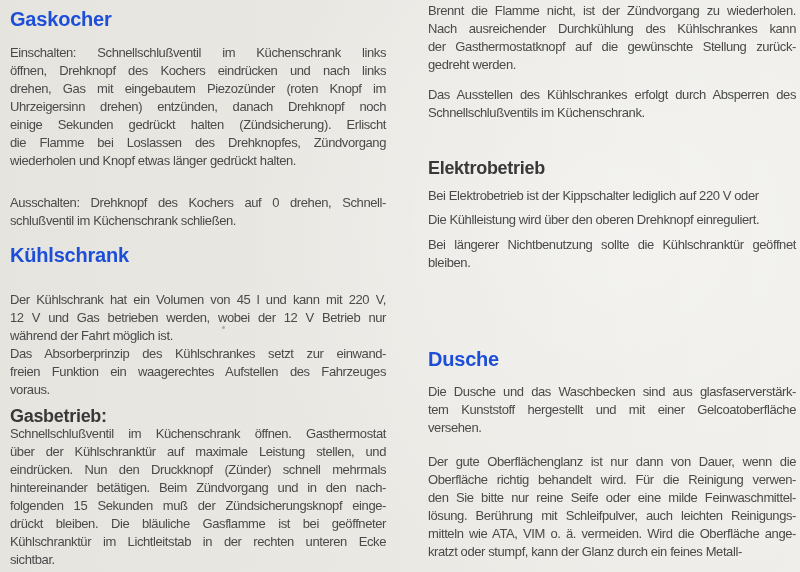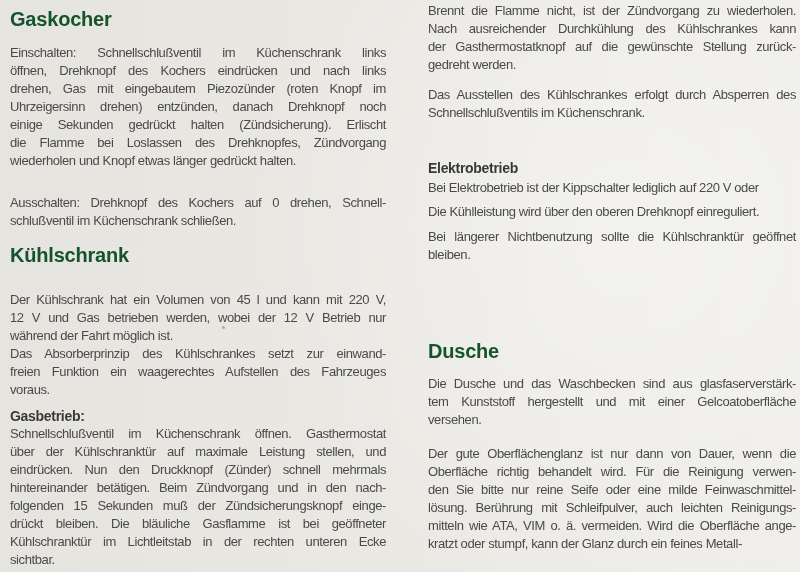--- a/index.html
+++ b/index.html
@@ -27,25 +27,25 @@
   }
   .col-left  { left: 10px;  width: 376px; }
   .col-right { left: 428px; width: 368px; }
 
   h1 {
     margin: 0;
     font-size: 20px;
     font-weight: bold;
     line-height: 26px;
     letter-spacing: -0.2px;
-    color: #14532d;
+    color: #1d4ed8;
   }
   .subheading {
     margin: 0;
-    font-size: 14px;
+    font-size: 18px;
     font-weight: bold;
     line-height: 18px;
     letter-spacing: -0.3px;
     color: #383838;
   }
   .para {
     margin: 0;
     font-size: 13px;
     line-height: 18px;
     letter-spacing: -0.4px;
@@ -66,21 +66,21 @@
   .h-kuehlschrank    { margin-top: 12px; }
   .p-volumen         { margin-top: 23px; }
   .p-absorber        { margin-top: 0;    }
   .sh-gasbetrieb     { margin-top: 8px;  }
   .p-gasbetrieb      { margin-top: 0;    }
 
   
   .p-brennt          { margin-top: 2px;  }
   .p-ausstellen      { margin-top: 12px; }
   .sh-elektro        { margin-top: 37px; }
-  .p-elektro         { margin-top: 2px;  }
+  .p-elektro         { margin-top: 10px;  }
   .p-kuehlleistung   { margin-top: 6px;  }
   .p-nichtbenutzung  { margin-top: 7px;  }
   .h-dusche          { margin-top: 74px; }
   .p-material        { margin-top: 11px; }
   .p-pflege          { margin-top: 16px;    }
 
   .speck {
     position: absolute;
     left: 222px;
     top: 326px;

